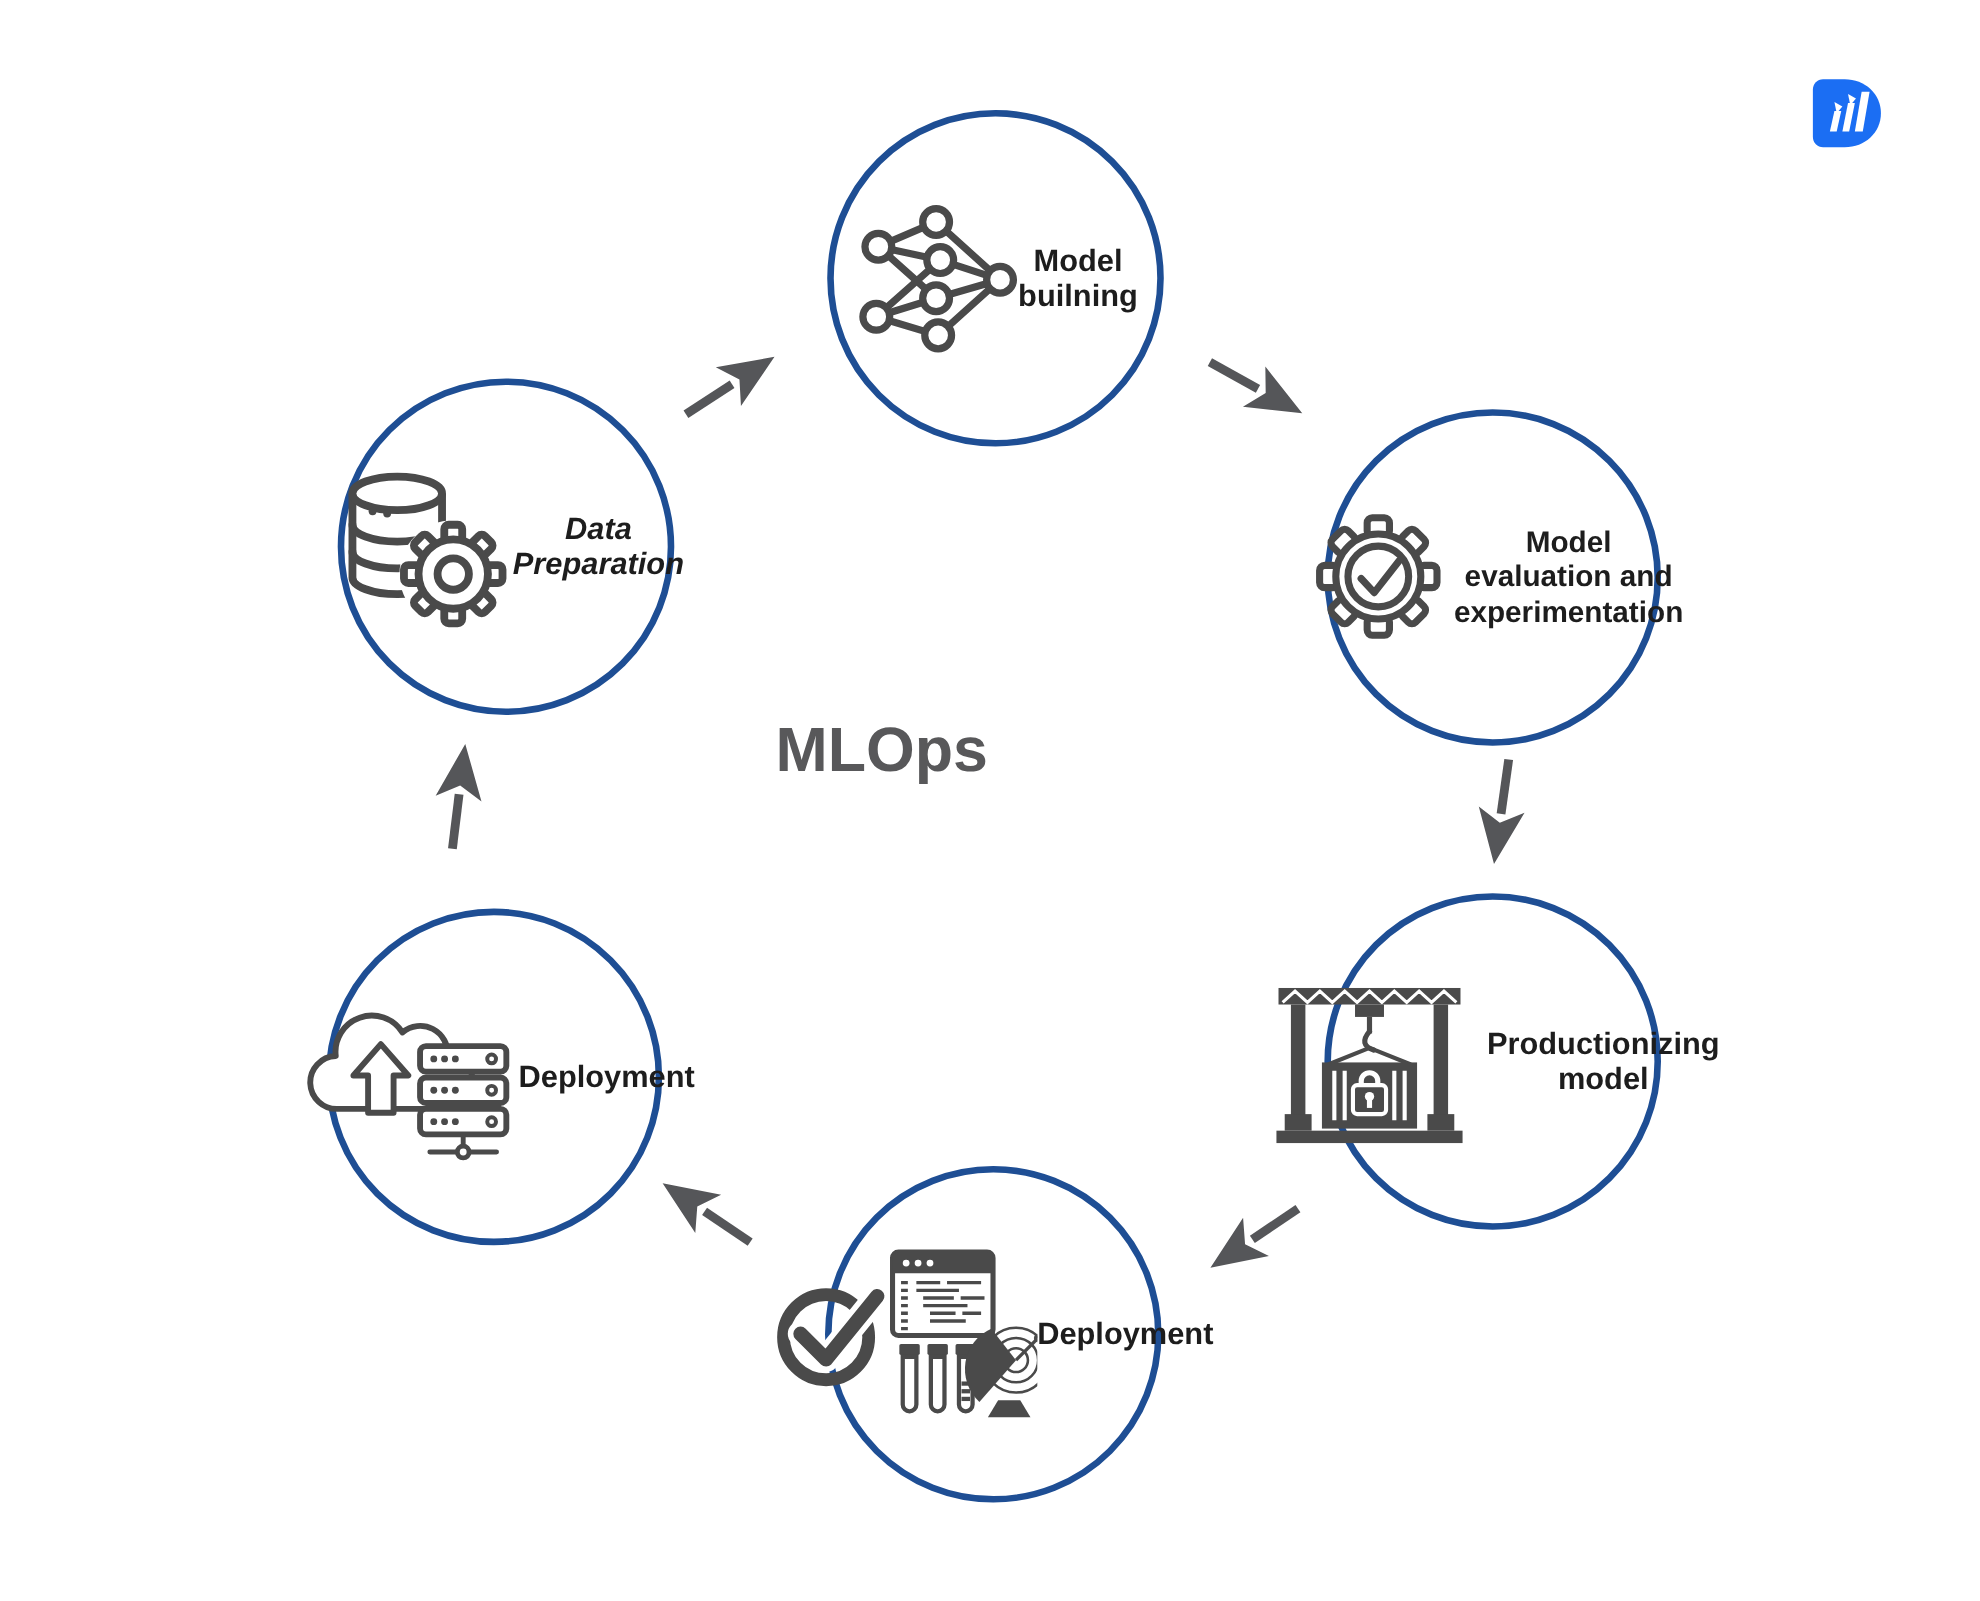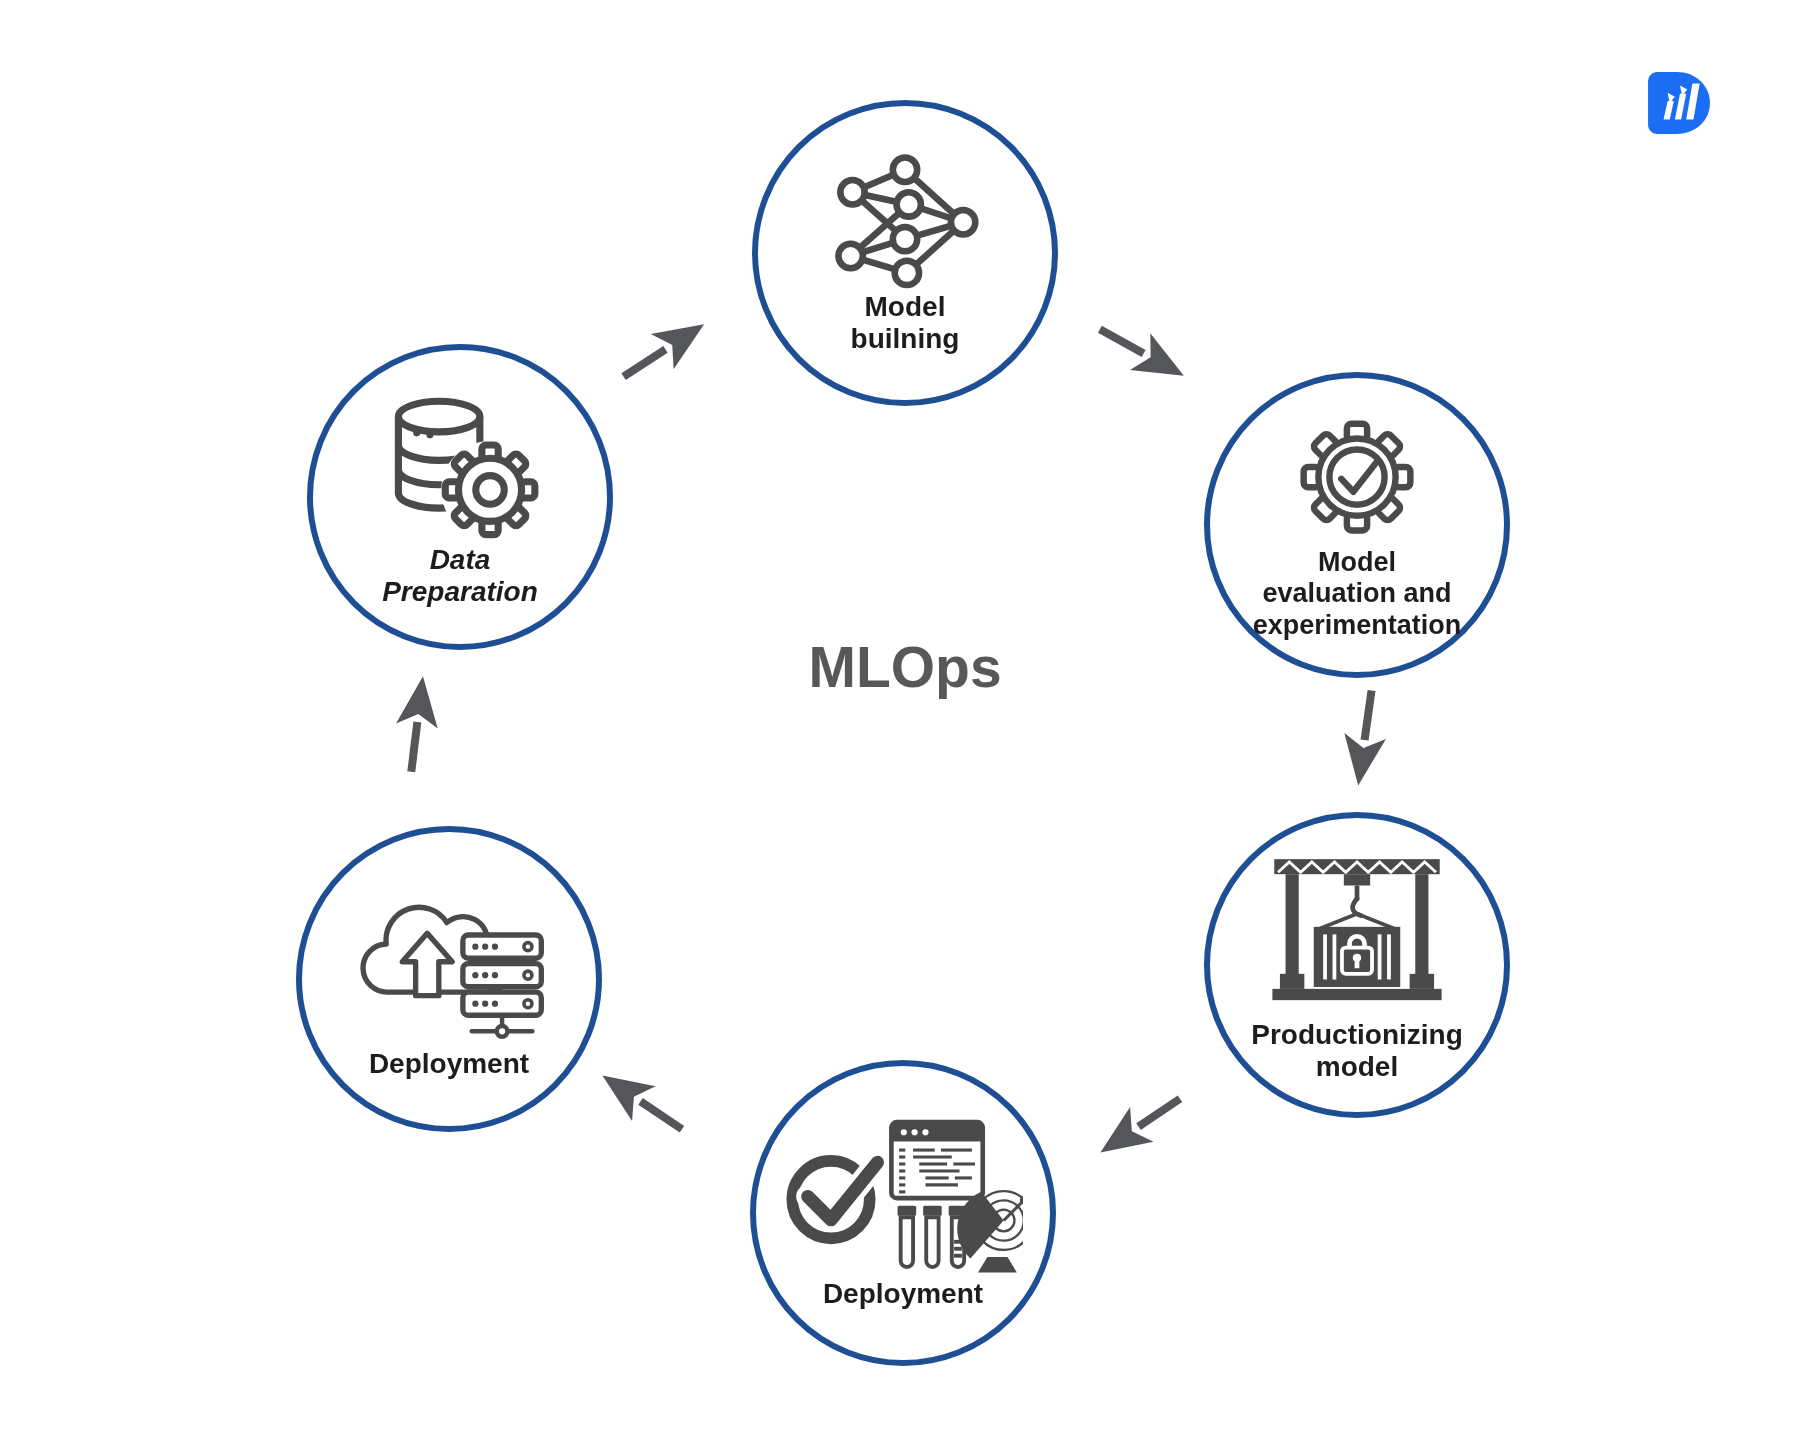--- a/index.html
+++ b/index.html
@@ -3,30 +3,30 @@
 <meta charset="utf-8">
 <style>
   html,body{margin:0;padding:0;background:#fff;}
   #canvas{
     position:relative;width:1800px;height:1455px;background:#ffffff;
     font-family:"Liberation Sans",sans-serif;overflow:hidden;
   }
   .node{
     position:absolute;width:306px;height:306px;border-radius:50%;
     border:6px solid #1e4e94;background:#ffffff;box-sizing:border-box;
-    display:flex;flex-direction:column;align-items:center;justify-content:center;
+    display:flex;flex-direction:row;align-items:center;justify-content:center;
   }
   .node .label{
     text-align:center;font-weight:700;color:#1d1d1d;font-size:28px;line-height:1.15;
   }
   .node .label span{display:block;}
   #node-model-evaluation .label{font-size:27px;}
   .icon{flex:0 0 auto;}
   .center-title{
-    position:absolute;left:705px;top:633px;width:400px;text-align:center;
+    position:absolute;left:705px;top:648px;width:400px;
     font-size:57px;font-weight:700;color:#58585a;line-height:1.2;
   }
   .center-title span{display:block;}
   .arrow{position:absolute;width:110px;height:50px;}
   .arrow line{stroke:#555659;stroke-width:8;}
   .arrow polygon{fill:#555659;}
   #logo{position:absolute;left:1646px;top:70px;width:66px;height:66px;}
   svg .st{stroke:#4a4a4a;fill:none;stroke-width:7;stroke-linecap:round;stroke-linejoin:round;}
   svg .stf{stroke:#4a4a4a;fill:#ffffff;stroke-width:7;stroke-linejoin:round;}
   svg .fill{fill:#4a4a4a;}

